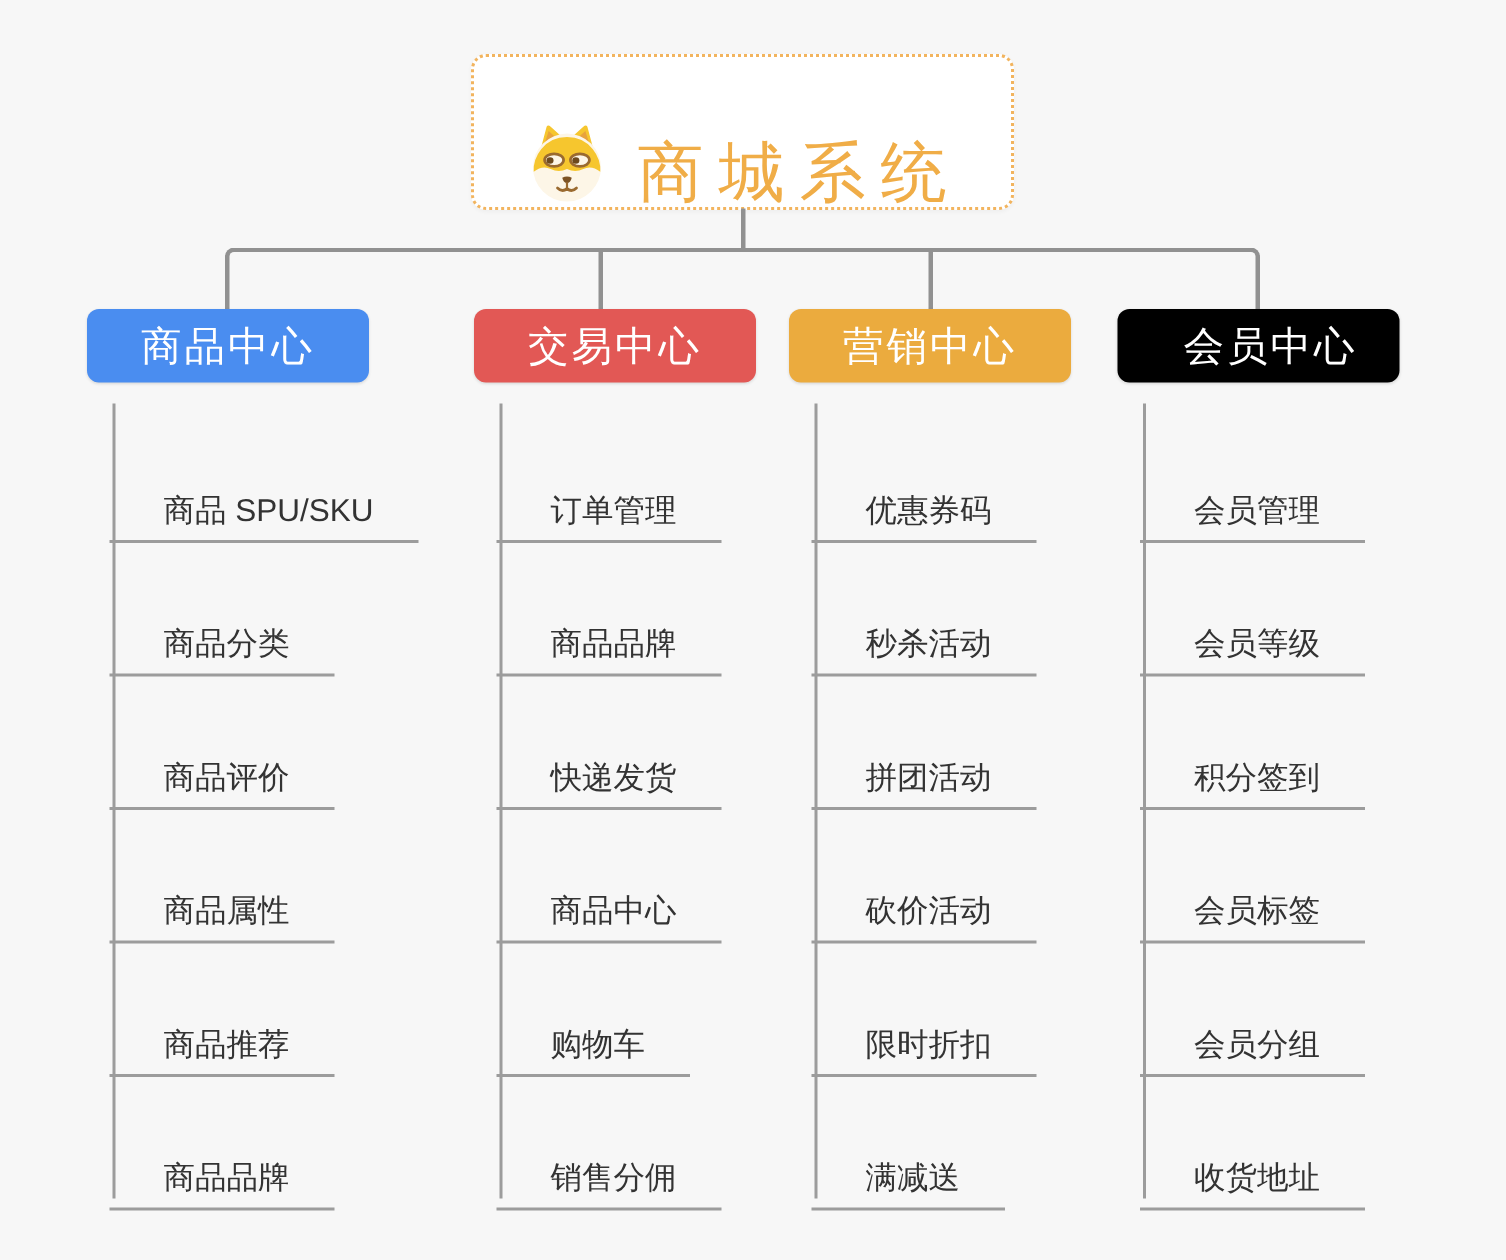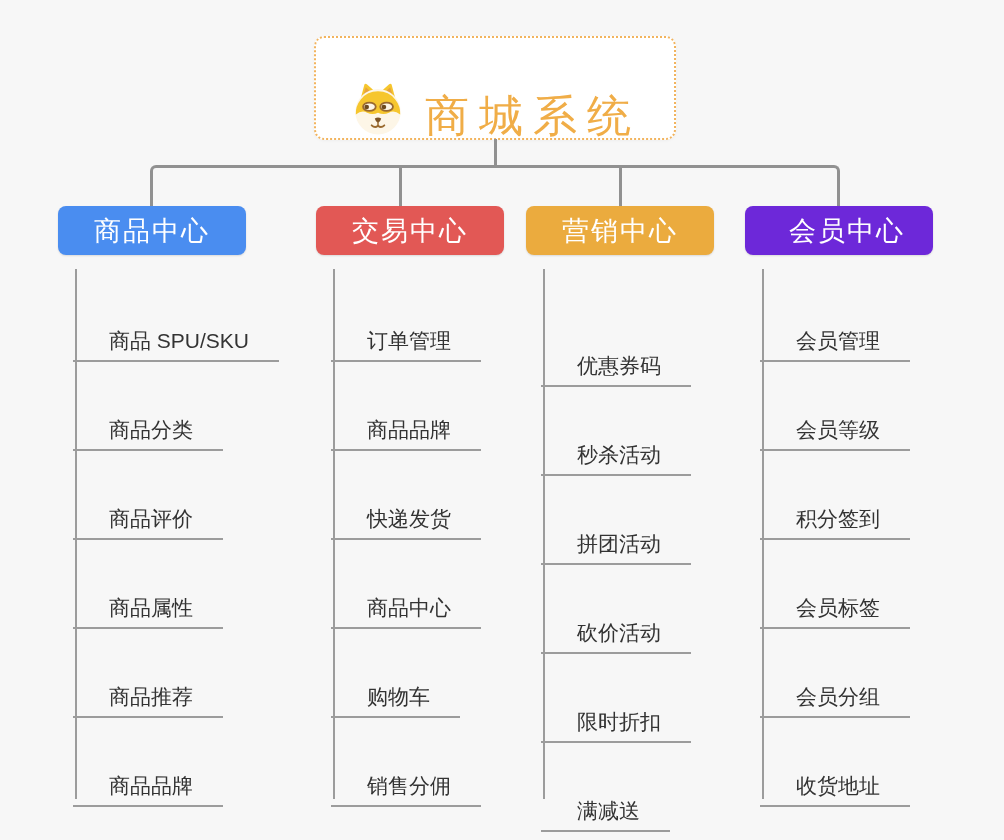--- a/index.html
+++ b/index.html
@@ -120,31 +120,31 @@
       <div class="item" style="border-bottom-color: rgb(156, 156, 156);">商品中心</div>
       <div class="item" style="border-bottom-color: rgb(156, 156, 156);">购物车</div>
       <div class="item" style="border-bottom-color: rgb(156, 156, 156);">销售分佣</div>
     </div>
   </div>
 
   <div class="branch c2">
     <div class="branch-header" style="background: rgb(235, 171, 62);">营销中心</div>
     <div class="spine" style="background: rgb(156, 156, 156);"></div>
     <div class="items">
-      <div class="item" style="border-bottom-color: rgb(156, 156, 156); margin-top: 25px;">优惠券码</div>
+      <div class="item" style="border-bottom-color: rgb(156, 156, 156);">优惠券码</div>
       <div class="item" style="border-bottom-color: rgb(156, 156, 156);">秒杀活动</div>
       <div class="item" style="border-bottom-color: rgb(156, 156, 156);">拼团活动</div>
       <div class="item" style="border-bottom-color: rgb(156, 156, 156);">砍价活动</div>
       <div class="item" style="border-bottom-color: rgb(156, 156, 156);">限时折扣</div>
       <div class="item" style="border-bottom-color: rgb(156, 156, 156);">满减送</div>
     </div>
   </div>
 
   <div class="branch c3">
-    <div class="branch-header" style="background: #6d28d9; padding-left: 16px;">会员中心</div>
+    <div class="branch-header" style="background: #000000; padding-left: 16px;">会员中心</div>
     <div class="spine" style="background: rgb(156, 156, 156);"></div>
     <div class="items">
       <div class="item" style="border-bottom-color: rgb(156, 156, 156);">会员管理</div>
       <div class="item" style="border-bottom-color: rgb(156, 156, 156);">会员等级</div>
       <div class="item" style="border-bottom-color: rgb(156, 156, 156);">积分签到</div>
       <div class="item" style="border-bottom-color: rgb(156, 156, 156);">会员标签</div>
       <div class="item" style="border-bottom-color: rgb(156, 156, 156);">会员分组</div>
       <div class="item" style="border-bottom-color: rgb(156, 156, 156);">收货地址</div>
     </div>
   </div>

